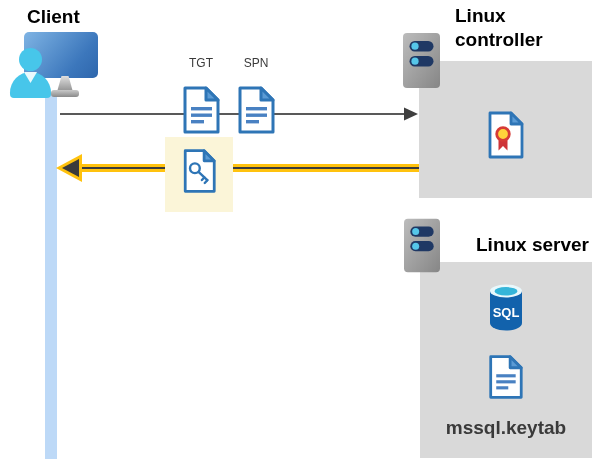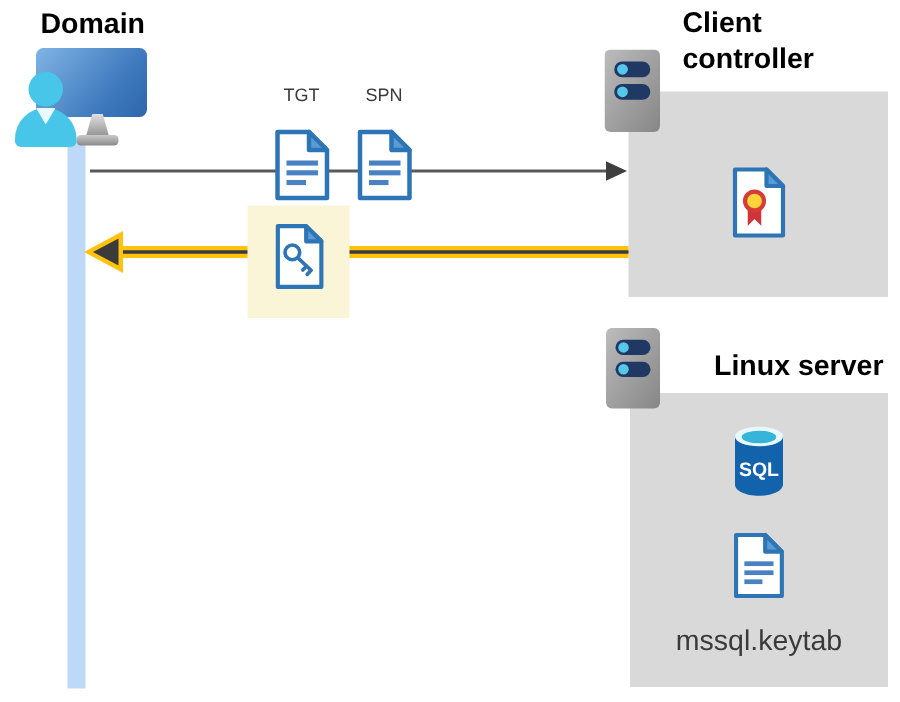--- a/index.html
+++ b/index.html
@@ -41,21 +41,21 @@
   .user-body{left:10px;top:72px;width:41px;height:26px;border-radius:21px 21px 4px 4px;
     background:var(--user-cyan,#47C6EA);z-index:4;}
   .user-collar{left:24px;top:72px;width:13px;height:11px;
     clip-path:polygon(0 0,100% 0,50% 100%);background:#EAF9FD;z-index:5;}
 
   .lbl-client{left:27px;top:5px;z-index:3;}
   .lbl-tgt{left:178px;top:53px;width:46px;z-index:3;}
   .lbl-spn{left:233px;top:53px;width:46px;z-index:3;text-align:center;}
   .lbl-dc{left:455px;top:4px;width:125px;z-index:3;}
   .lbl-lx{left:476px;top:233px;width:136px;white-space:nowrap;z-index:3;}
-  .lbl-keytab{left:420px;top:417px;width:172px;z-index:3;}
+  .lbl-keytab{left:420px;top:417px;width:172px;z-index:3;font-weight:bold;}
 </style>
 </head>
 <body>
 
 <div class="canvas">
 
   <div class="abs panel panel-dc"></div>
   <div class="abs panel panel-lx"></div>
 
   <div class="abs timeline"></div>
@@ -152,20 +152,20 @@
   </svg>
 
   <svg class="abs icon" style="left:487px;top:353px;" width="37" height="48" viewBox="0 0 40 48">
     <path d="M4 2 H25 L37 14 V46 H4 Z" fill="#fff" stroke="#2E75B6" stroke-width="3" stroke-linejoin="round"></path>
     <path d="M25 2 V14 H37 Z" fill="#5B9BD5" stroke="#2E75B6" stroke-width="3" stroke-linejoin="round"></path>
     <rect x="10" y="21" width="21" height="3.4" fill="#4981C2"></rect>
     <rect x="10" y="27.5" width="21" height="3.4" fill="#4981C2"></rect>
     <rect x="10" y="34" width="13" height="3.4" fill="#4981C2"></rect>
   </svg>
 
-  <div class="abs label lbl-client">Domain</div>
+  <div class="abs label lbl-client">Client</div>
   <div class="abs sublabel lbl-tgt">TGT</div>
   <div class="abs sublabel lbl-spn">SPN</div>
-  <div class="abs label lbl-dc">Client controller</div>
+  <div class="abs label lbl-dc">Linux controller</div>
   <div class="abs label lbl-lx">Linux server</div>
   <div class="abs filelabel lbl-keytab">mssql.keytab</div>
 
 </div>
 
 </body></html>

